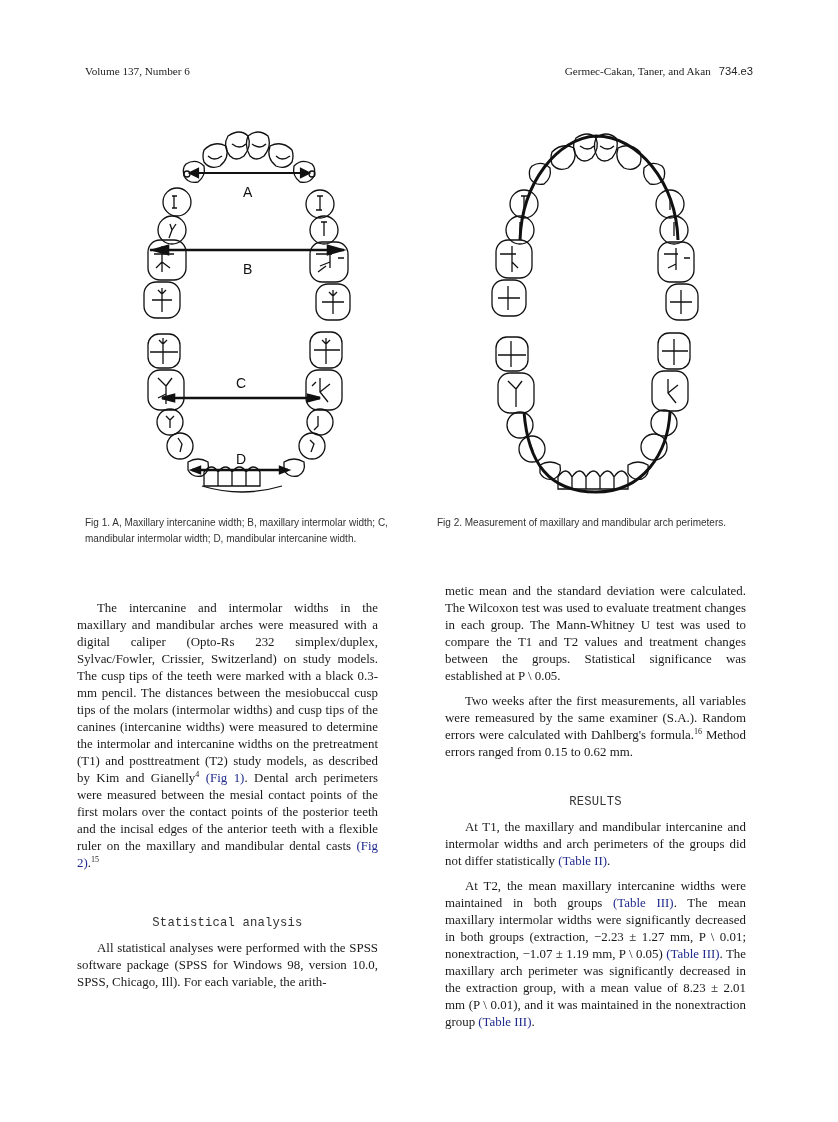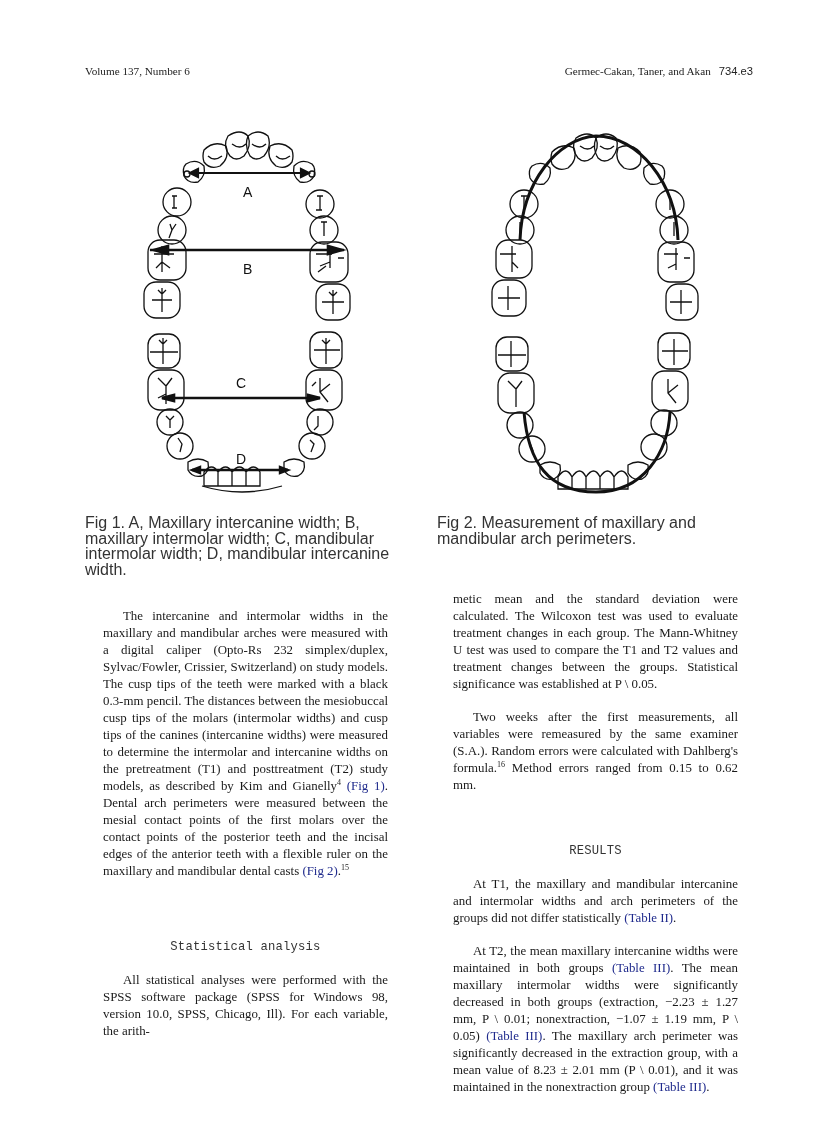--- a/index.html
+++ b/index.html
@@ -9,28 +9,28 @@
   .running-head { position: absolute; top: 64px; left: 85px; right: 85px; font-family: "Liberation Serif", serif; font-size: 11.2px; line-height: 14px; color: #222; }
   .rh-left { position: absolute; left: 0; top: 0; }
   .rh-right { position: absolute; right: 0; top: 0; white-space: nowrap; }
   .rh-right .pg { font-family: "Liberation Sans", sans-serif; margin-left: 8px; }
 
   .figure { position: absolute; }
   .fig1 { left: 130px; top: 122px; width: 235px; height: 385px; }
   .fig2 { left: 478px; top: 122px; width: 235px; height: 395px; }
   .figure svg { width: 100%; height: 100%; overflow: visible; }
 
-  .caption { position: absolute; font-family: "Liberation Sans", sans-serif; font-size: 16px; line-height: 15.5px; color: #333; }
+  .caption { position: absolute; font-family: "Liberation Sans", sans-serif; font-size: 10px; line-height: 15.5px; color: #333; }
   .cap1 { left: 85px; top: 515px; width: 322px; }
   .cap2 { left: 437px; top: 515px; width: 322px; }
 
   .col { position: absolute; font-family: "Liberation Serif", serif; font-size: 12.9px; line-height: 17px; color: #1a1a1a; text-align: justify; }
-  .col-left { left: 87px; top: 592px; width: 317px; }
+  .col-left { left: 69px; top: 592px; width: 317px; }
   .col-right { left: 437px; top: 575px; width: 317px; }
-  .col p { margin: 16px; text-indent: 20px; hyphens: manual; }
+  .col p { margin: 8px; text-indent: 20px; hyphens: manual; }
   .col p.noindent { text-indent: 0; }
   .col .gap { height: 17px; }
   .heading { font-family: Liberation Mono, monospace; font-size: 12.2px; color: #333; margin: 0 0 6px 0; text-indent: 0 !important; text-align: center; letter-spacing: 0.2px; }
   .ref { color: #1f2a8c; }
   sup { font-size: 8px; line-height: 0; vertical-align: super; }
 </style>
 </head>
 <body>
 
 <div class="page">

